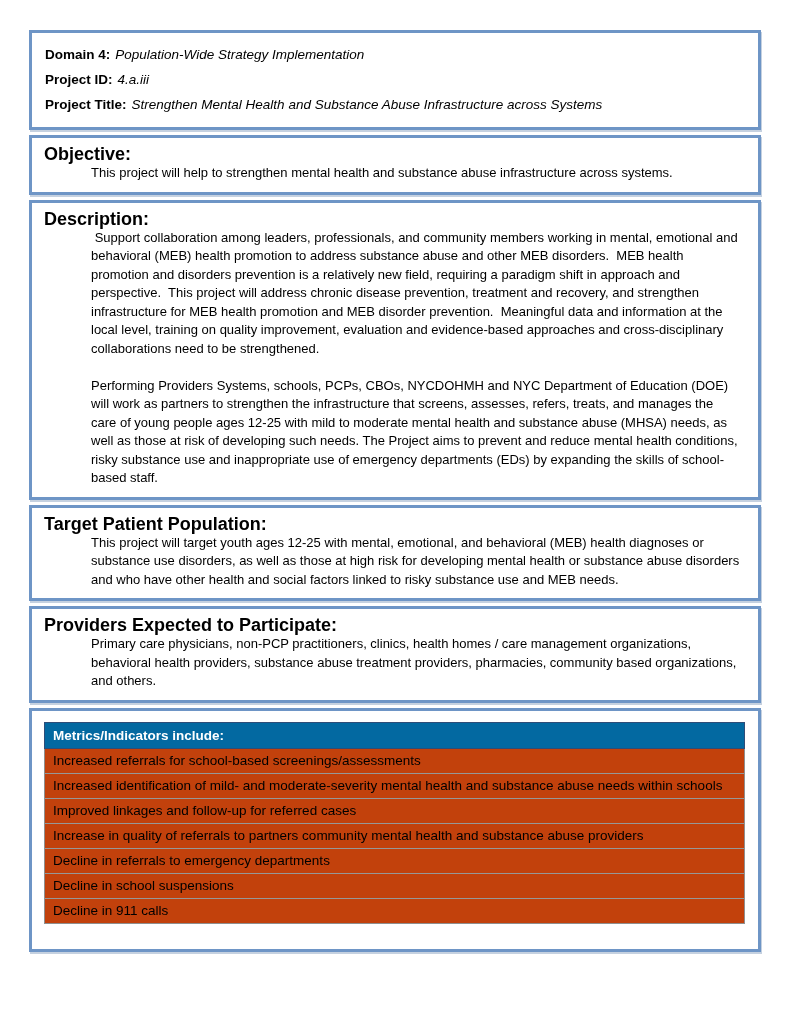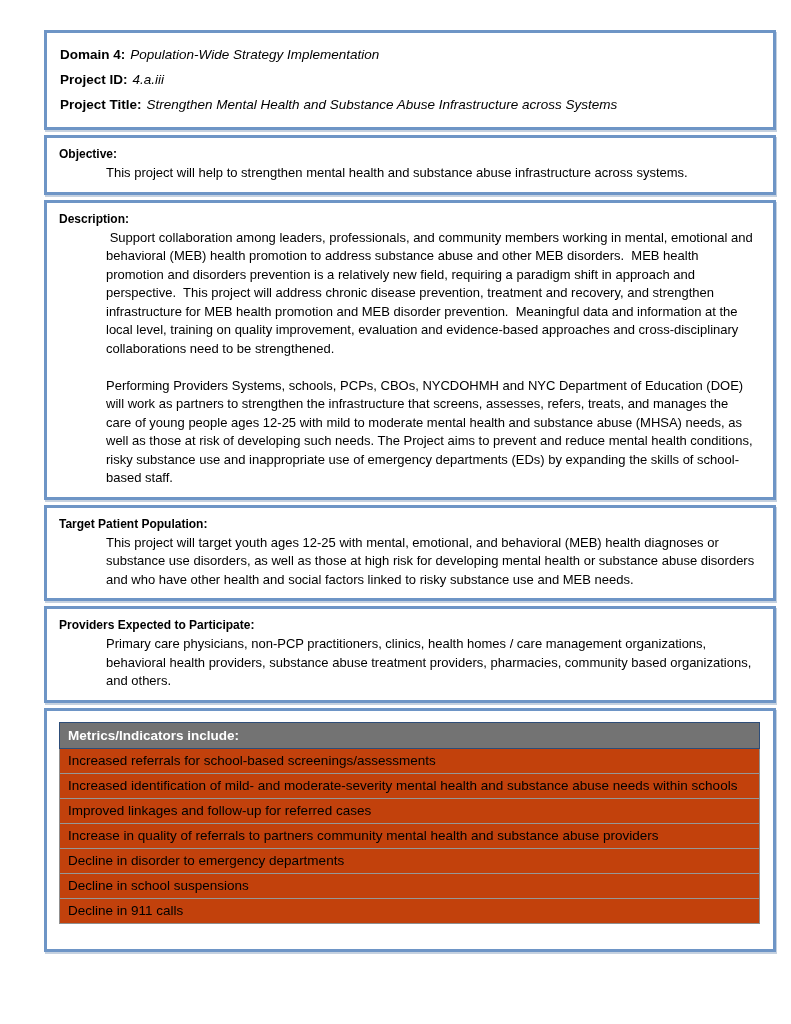--- a/index.html
+++ b/index.html
@@ -11,21 +11,21 @@
   }
   .page {
     position: relative;
     width: 791px;
     height: 1024px;
     background: #ffffff;
     overflow: hidden;
   }
   .stack {
     position: absolute;
-    left: 44px;
+    left: 29px;
     top: 30px;
     width: 732px;
   }
   .box {
     box-sizing: border-box;
     border: 3px solid #6e95c6;
     box-shadow: 1px 2px 0 rgba(90, 122, 165, 0.35);
     background: #ffffff;
     margin-bottom: 5px;
   }
@@ -35,35 +35,35 @@
     font-size: 13.5px;
     line-height: 25px;
     white-space: pre-wrap;
   }
   .hlabel { font-weight: bold; }
   .hvalue { font-style: italic; margin-left: 5px; }
   
   .section-box { padding: 7px 12px 9px 12px; }
   .sec-heading {
     font-weight: bold;
-    font-size: 12px;
+    font-size: 18px;
     line-height: 19px;
   }
   .body-para {
     margin: 0 4px 0 47px;
     font-size: 13px;
     line-height: 18.5px;
     white-space: pre-wrap;
   }
   .para-gap { margin-top: 18.5px; }
   
   .metrics-box { padding: 11px 13px 25px 12px; }
   .mtable { border: 1px solid #8f8f8f; }
   .mhead {
-    background: #737373;
+    background: #0369a1;
     border: 1px solid #2e4d78;
     margin: -1px;
     position: relative;
     color: #ffffff;
     font-weight: bold;
     font-size: 13.5px;
     line-height: 17px;
     padding: 4px 8px;
   }
   .mrow {
@@ -108,20 +108,20 @@
       <p class="body-para">Primary care physicians, non-PCP practitioners, clinics, health homes / care management organizations, behavioral health providers, substance abuse treatment providers, pharmacies, community based organizations, and others.</p>
     </div>
 
     <div class="box metrics-box">
       <div class="mtable">
         <div class="mhead">Metrics/Indicators include:</div>
         <div class="mrow">Increased referrals for school-based screenings/assessments</div>
         <div class="mrow">Increased identification of mild- and moderate-severity mental health and substance abuse needs within schools</div>
         <div class="mrow">Improved linkages and follow-up for referred cases</div>
         <div class="mrow">Increase in quality of referrals to partners community mental health and substance abuse providers</div>
-        <div class="mrow">Decline in disorder to emergency departments</div>
+        <div class="mrow">Decline in referrals to emergency departments</div>
         <div class="mrow">Decline in school suspensions</div>
         <div class="mrow">Decline in 911 calls</div>
       </div>
     </div>
 
   </div>
 </div>
 
 </body></html>

